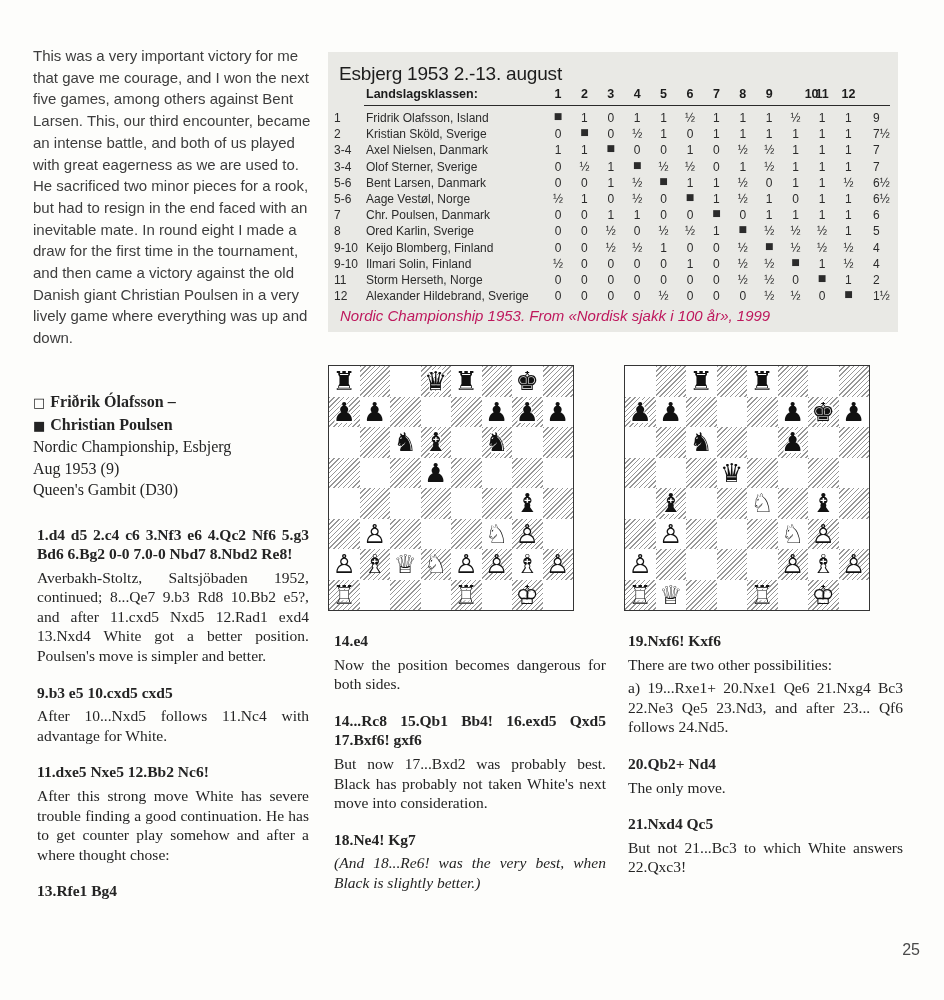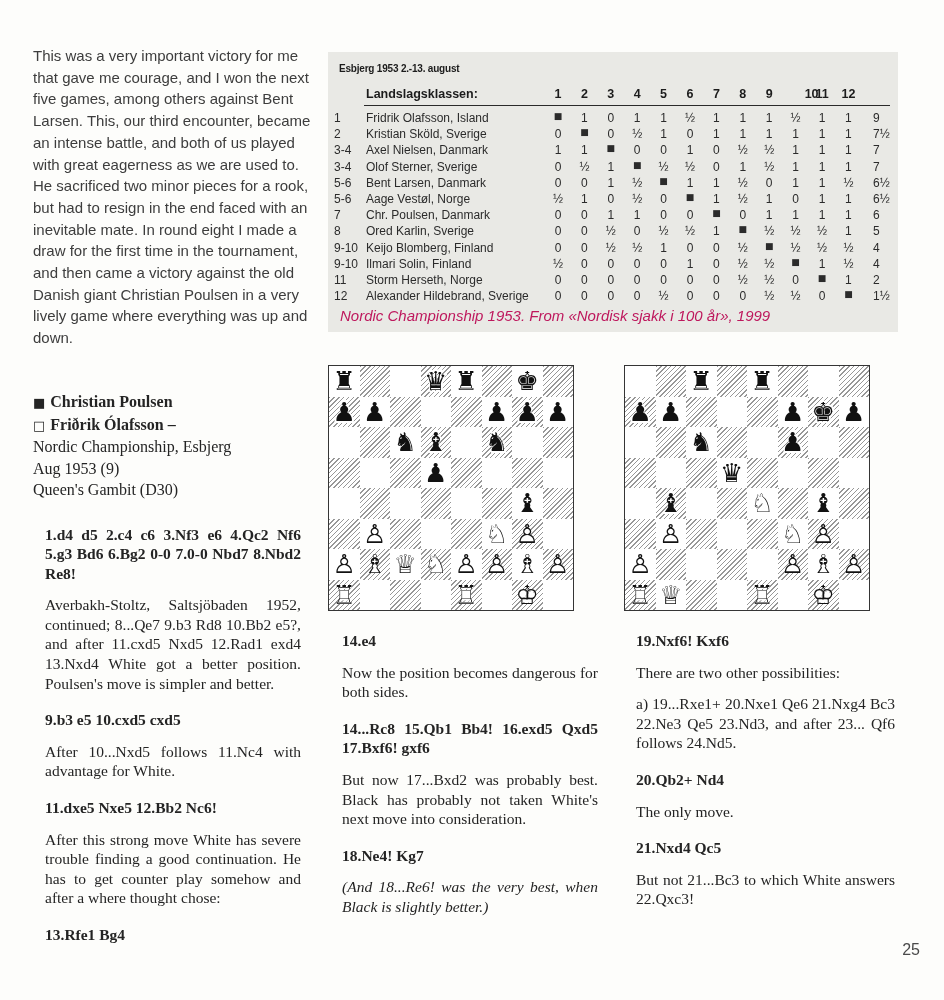--- a/index.html
+++ b/index.html
@@ -16,21 +16,21 @@
     text-align:left;
   }
   
   .ct-box{
     position:absolute;left:328px;top:52px;width:570px;height:280px;
     background:#e9e9e5;
     font-family:"Liberation Sans", sans-serif;color:#252525;
   }
   .ct-title{
     position:absolute;left:11px;top:11px;
-    font-size:10px;font-weight:bold;letter-spacing:-0.2px;color:#1c1c1c;
+    font-size:19px;font-weight:normal;letter-spacing:-0.2px;color:#1c1c1c;
   }
   .ct-sub{
     position:absolute;left:38px;top:35px;
     font-size:12.5px;font-weight:bold;color:#1c1c1c;
   }
   .ct-headnums{position:absolute;left:0;top:35px;width:100%;height:14px;}
   .ct-num{position:absolute;width:22px;text-align:center;font-size:12.5px;font-weight:bold;color:#1c1c1c;}
   .ct-rule{position:absolute;left:36px;top:53px;width:526px;border-top:1.6px solid #2a2a2a;}
   .ct-rows{position:absolute;left:0;top:59px;width:100%;}
   .ct-row{position:relative;height:16.2px;font-size:12px;color:#2b2b2b;}
@@ -62,21 +62,21 @@
   .board .pc-halo{color:#fff;transform:scale(1.24);}
   .board .pc-over{color:#111;}
   
   .col{position:absolute;font-size:15.5px;line-height:19.6px;text-align:justify;color:#242424;}
   .col-left{left:33px;top:391px;width:280px;}
   .col-mid{left:330px;top:631px;width:280px;}
   .col-right{left:624px;top:631px;width:283px;}
   .gh-line{font-size:16px;line-height:21.5px;text-align:left;}
   .gh-bold{font-weight:bold;}
   .gh-marker{font-family:"DejaVu Sans", sans-serif;font-size:13px;margin-right:5px;}
-  .blk{margin:12px;}
+  .blk{margin:4px;}
   .blk.moves{font-weight:bold;margin-top:17px;}
   .blk.moves.first{margin-top:0;}
   .blk.italic{font-style:italic;}
   .col-left .game-header{margin-bottom:24px;}
   
   .page-num{
     position:absolute;left:870px;top:941px;width:50px;text-align:right;
     font-family:"Liberation Sans", sans-serif;font-size:16px;color:#4a4a4a;
   }
 </style>
@@ -596,22 +596,22 @@
     <div class="cell light"></div>
     <div class="cell dark">
       <span class="pc-under">♚</span>
       <span class="pc-over">♔</span>
     </div>
     <div class="cell light"></div>
   </div>
 
 <div class="col col-left">
   <div class="game-header">
+    <div class="gh-line gh-bold"><span class="gh-marker">□</span><span>Friðrik Ólafsson –</span></div>
     <div class="gh-line gh-bold"><span class="gh-marker">■</span><span>Christian Poulsen</span></div>
-    <div class="gh-line gh-bold"><span class="gh-marker">□</span><span>Friðrik Ólafsson –</span></div>
     <div class="gh-line">Nordic Championship, Esbjerg</div>
     <div class="gh-line">Aug 1953 (9)</div>
     <div class="gh-line">Queen's Gambit (D30)</div>
   </div>
   <div class="blocks">
       <div class="blk moves first">1.d4 d5 2.c4 c6 3.Nf3 e6 4.Qc2 Nf6 5.g3 Bd6 6.Bg2 0-0 7.0-0 Nbd7 8.Nbd2 Re8!</div>
       <div class="blk comment">Averbakh-Stoltz, Saltsjöbaden 1952, continued; 8...Qe7 9.b3 Rd8 10.Bb2 e5?, and after 11.cxd5 Nxd5 12.Rad1 exd4 13.Nxd4 White got a better position. Poulsen's move is simpler and better.</div>
       <div class="blk moves">9.b3 e5 10.cxd5 cxd5</div>
       <div class="blk comment">After 10...Nxd5 follows 11.Nc4 with advantage for White.</div>
       <div class="blk moves">11.dxe5 Nxe5 12.Bb2 Nc6!</div>

